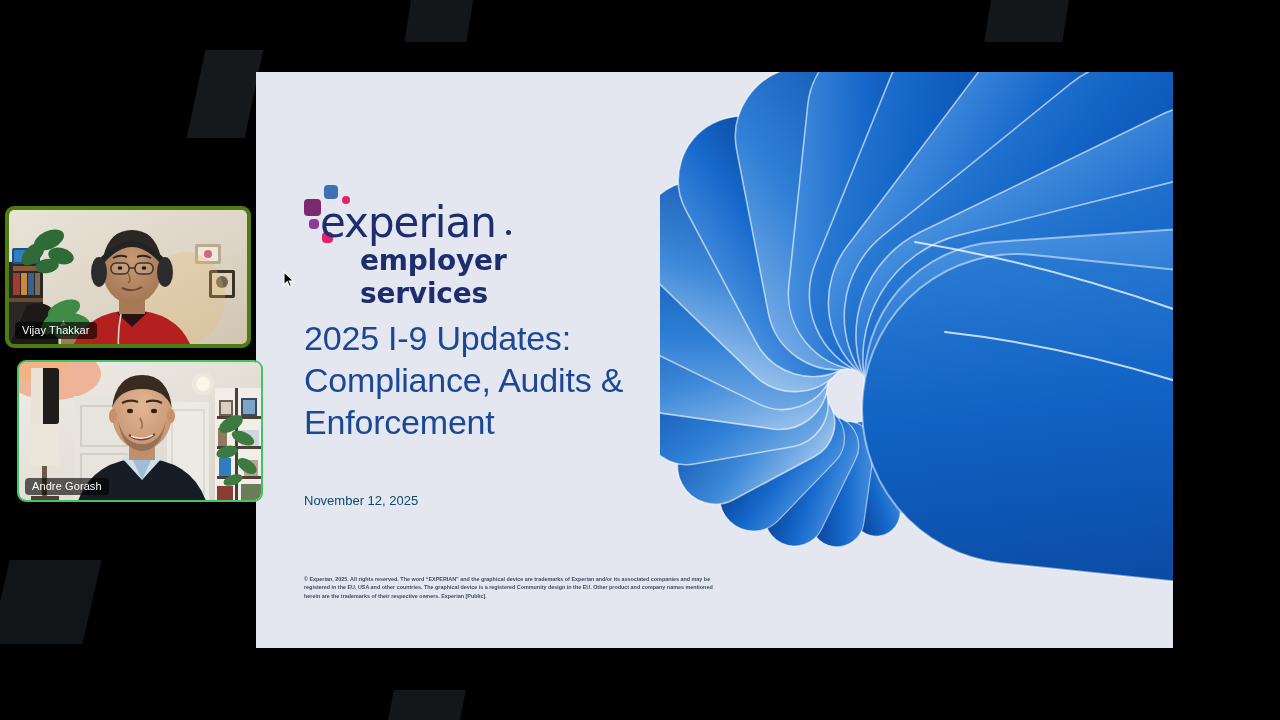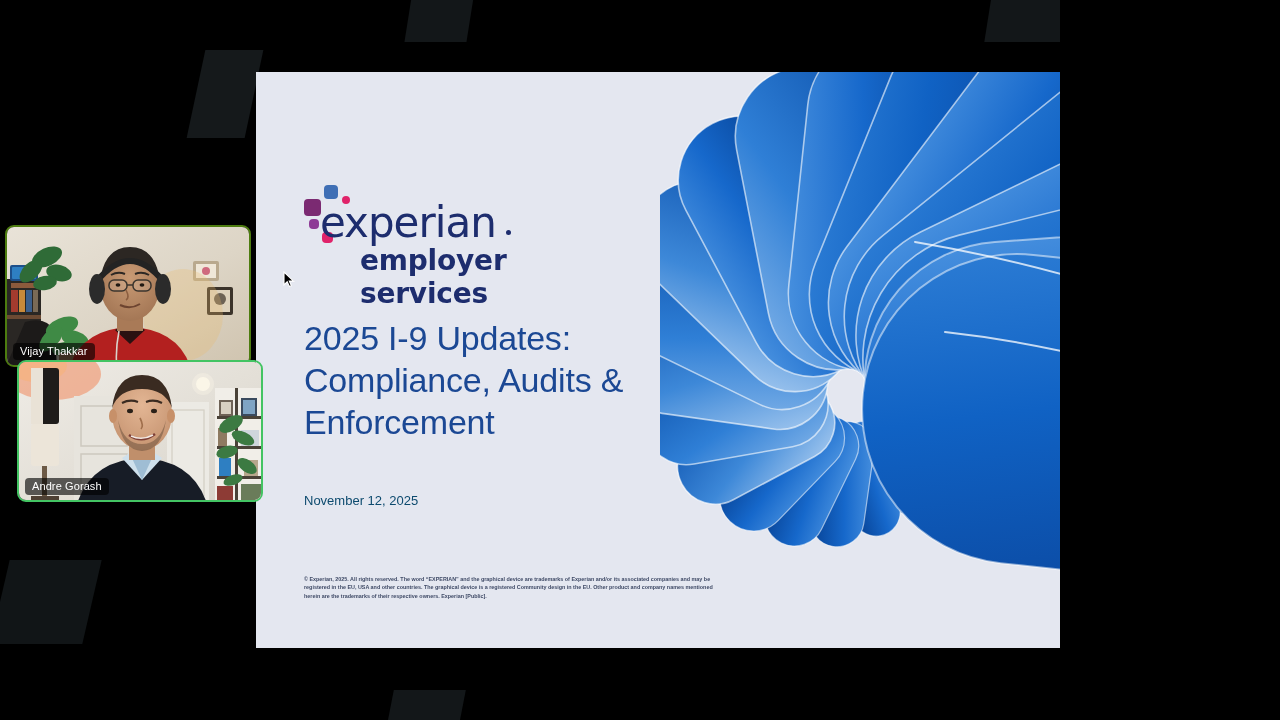--- a/index.html
+++ b/index.html
@@ -1,21 +1,21 @@
 <!DOCTYPE html>
 <html><head>
 <meta charset="utf-8">
 <style>
   * { margin:0; padding:0; box-sizing:border-box; }
   html, body {
     width:1280px; height:720px;
     background:#000; overflow:hidden;
     font-family:"Liberation Sans", sans-serif;
   }
-  #screen { position:relative; width:1060px; height:720px; background:#000; overflow:hidden; }
+  #screen { position:relative; width:1173px; height:720px; background:#000; overflow:hidden; }
 
   
   .ghost { position:absolute; background:#131719; pointer-events:none; }
   .g1 { left:410px; top:-28px; width:62px; height:70px; transform:skewX(-9deg); }
   .g2 { left:990px; top:-30px; width:78px; height:72px; transform:skewX(-9deg); }
   .g3 { left:196px; top:50px;  width:58px; height:88px; transform:skewX(-12deg); background:#15191b; }
   .g4 { left:0px;   top:560px; width:92px; height:84px; transform:skewX(-13deg); background:#111517; }
   .g5 { left:388px; top:690px; width:72px; height:60px; transform:skewX(-11deg); }
   .g6 { left:1150px;top:576px; width:70px; height:62px; transform:skewX(-11deg); background:#101416; }
 
@@ -58,21 +58,21 @@
     font-size:13px; font-weight:400; color:#0c4a6e;
   }
   .legal {
     position:absolute; left:48px; top:503px; width:422px;
     font-size:5.4px; line-height:1.55; color:#3f4a66; font-weight:600;
   }
   .legal b { font-weight:800; }
 
   
   .tile { position:absolute; left:5px; width:246px; height:142px; border-radius:9px; overflow:hidden; }
-  .tile.t1 { top:225px; border:2px solid #4d7c0f;padding-left:8px; }
+  .tile.t1 { top:206px; border:4px solid #4d7c0f;padding-left:8px; }
   .tile.t2 { top:360px; border:2px solid #43c463;margin-left:12px; }
   .feed { position:absolute; inset:0; overflow:hidden; }
   .nameplate {
     position:absolute; left:6px; bottom:5px;
     background:rgba(0,0,0,.62); color:#fff;
     font-size:11px; padding:2px 7px 3px 7px; border-radius:4px;
     letter-spacing:.1px; white-space:nowrap;
   }
 
   

